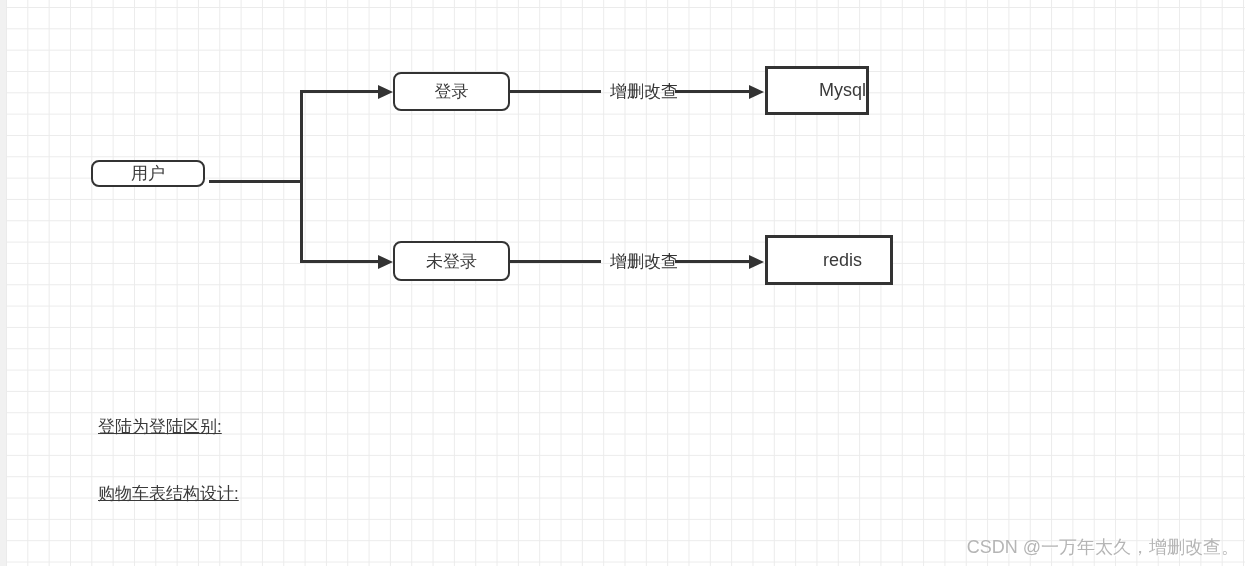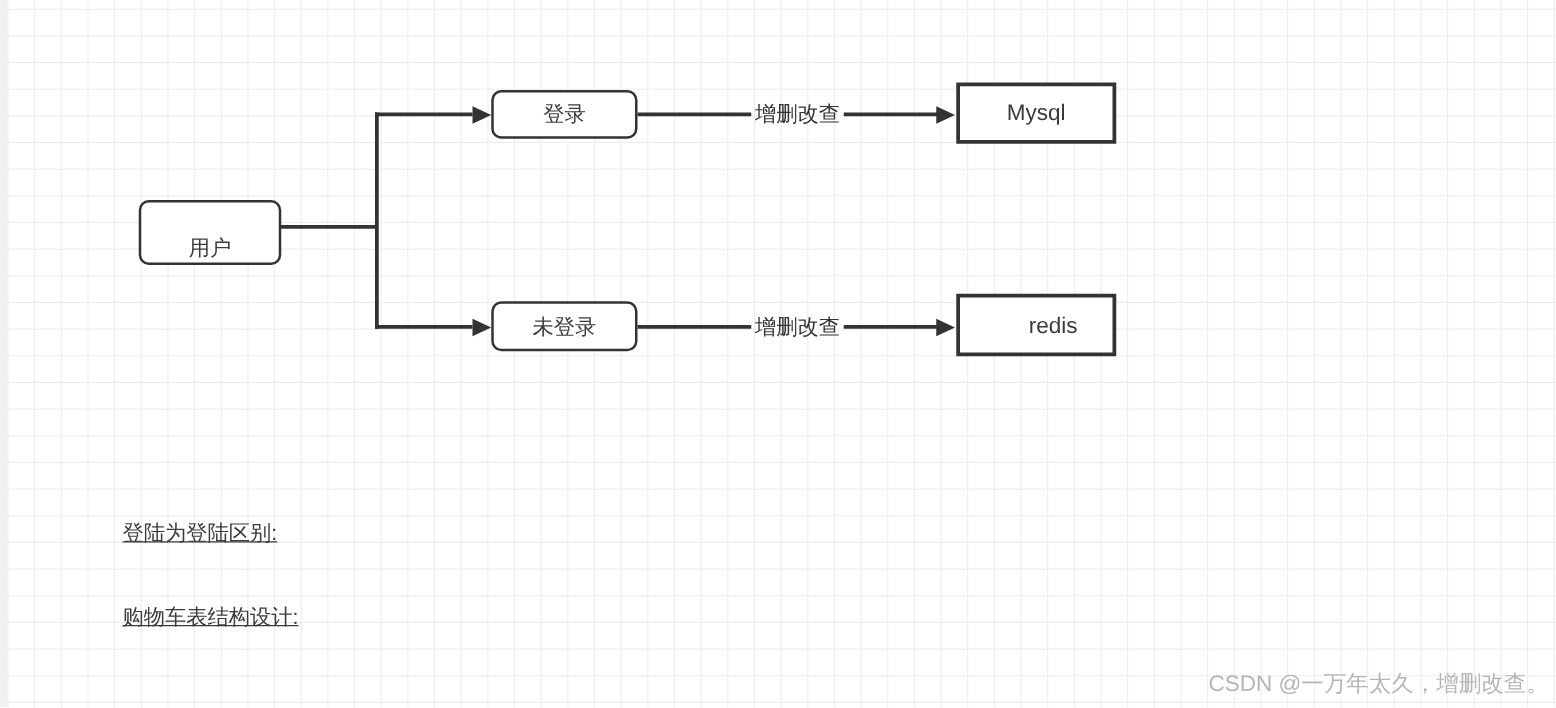--- a/index.html
+++ b/index.html
@@ -29,24 +29,24 @@
     position: absolute;
     background: #ffffff;
     border: 2.5px solid #333333;
     color: #3a3a3a;
     display: flex; align-items: center; justify-content: center;
     font-size: 17px;
   }
   .node.rounded { border-radius: 8px; }
   .node.rect { border-radius: 0; border-width: 3px; font-size: 18px; }
 
-  .node-user     { left: 111px;  top: 160px; width: 114px; height: 52px; align-items: flex-end; }
+  .node-user     { left: 91px;  top: 160px; width: 114px; height: 27px; align-items: flex-end; }
   .node-login    { left: 393px; top: 72px;  width: 117px; height: 39px; }
   .node-notlogin { left: 393px; top: 241px; width: 117px; height: 40px; }
-  .node-mysql    { left: 765px; top: 66px;  width: 128px; height: 49px; }
+  .node-mysql    { left: 765px; top: 66px;  width: 104px; height: 49px; justify-content: flex-end; }
   .node-redis    { left: 765px; top: 235px; width: 128px; height: 50px; padding-left: 27px; }
 
   
   .hline, .vline { position: absolute; background: #333333; }
   .hline { height: 3px; }
   .vline { width: 3px; }
 
   .line-user-out   { left: 209px; top: 180px; width: 93px; }
   .line-branch-v   { left: 300px; top: 90px;  height: 173px; }
   .line-to-login   { left: 300px; top: 90px;  width: 78px; }
@@ -64,21 +64,21 @@
     border-left: 15px solid #333333;
   }
   .arrow-login    { left: 378px; top: 84.5px; }
   .arrow-notlogin { left: 378px; top: 254.5px; }
   .arrow-mysql    { left: 749px; top: 84.5px; }
   .arrow-redis    { left: 749px; top: 254.5px; }
 
   
   .edge-label {
     position: absolute;
-    width: 80px; text-align: center;
+    width: 80px; text-align: right;
     font-size: 17px; line-height: 20px;
     color: #333333; white-space: nowrap;
   }
   .edge-label-top    { left: 598px; top: 82px; }
   .edge-label-bottom { left: 598px; top: 252px; }
 
   
   .notes {
     position: absolute; left: 98px; top: 371px;
     font-size: 17px; line-height: 22.4px;

